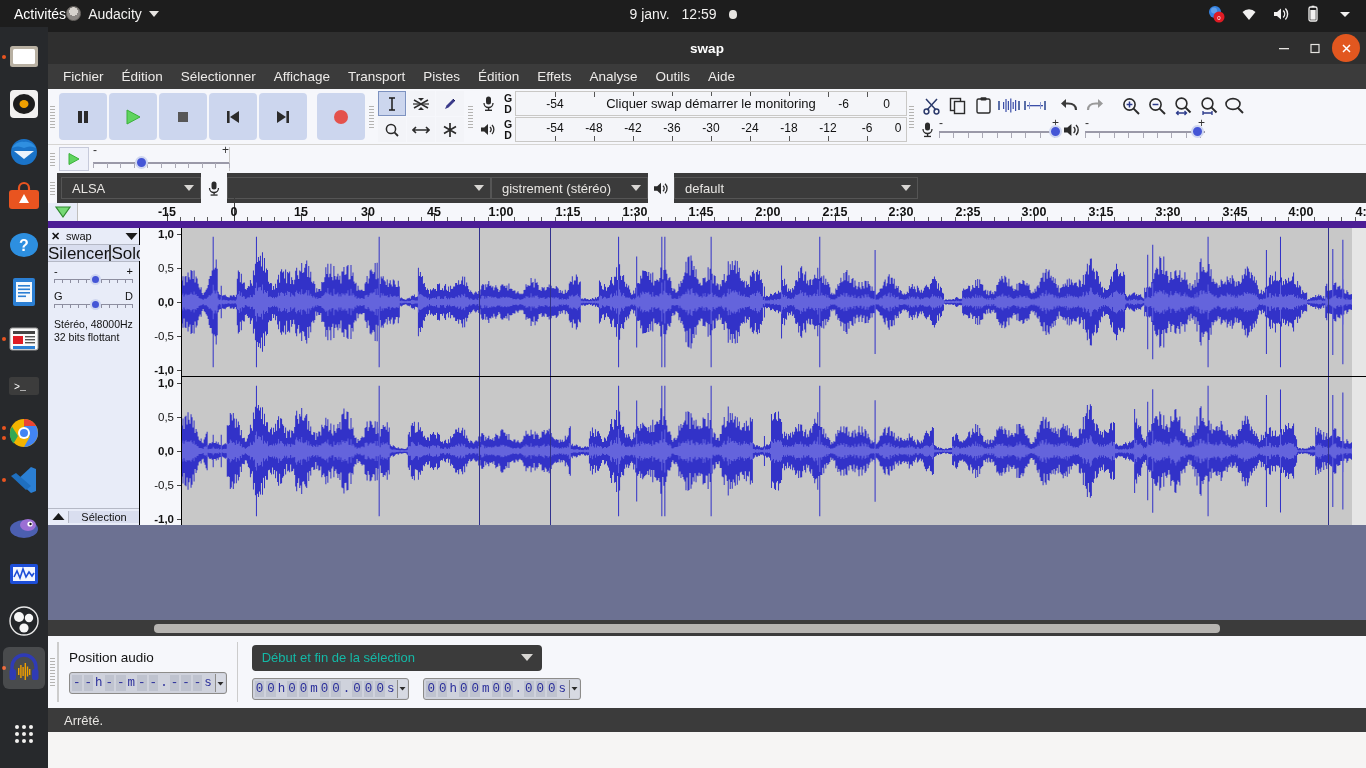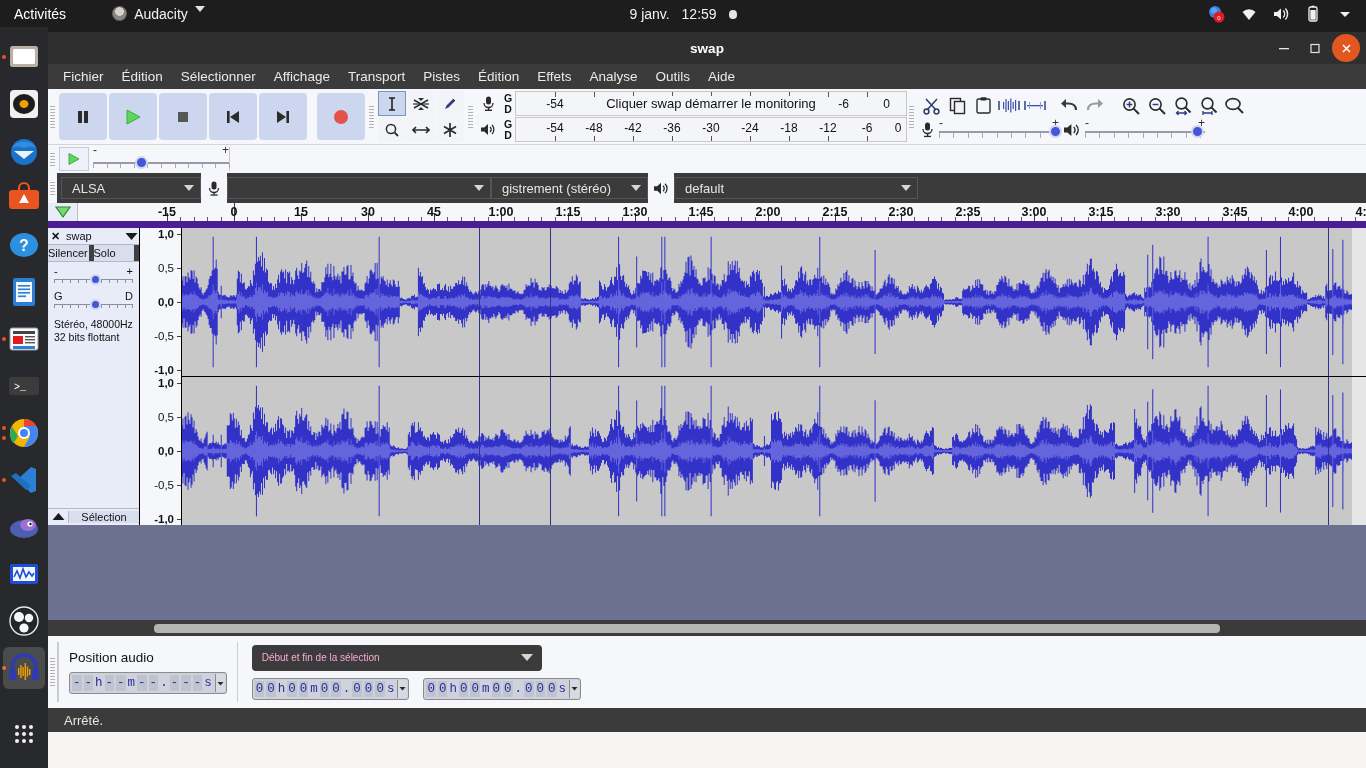--- a/index.html
+++ b/index.html
@@ -13,21 +13,21 @@
   }
   #screen { position: relative; width: 1366px; height: 768px; }
 
   
   #topbar {
     position: absolute; left: 0; top: 0; width: 1366px; height: 27px;
     background: #1d1d1d; color: #f2f1f0;
     display: flex; align-items: center;
   }
   #topbar .activities { margin-left: 14px; font-size: 14px; color: #fff; }
-  #topbar .appmenu { display: flex; align-items: flex-start; margin-left: 46px; gap: 7px; font-size: 14px; }
+  #topbar .appmenu { display: flex; align-items: center; gap: 7px; font-size: 14px; }
   #topbar .appicon {
     width: 15px; height: 15px; border-radius: 50%;
     background: radial-gradient(circle at 50% 35%, #d6d2cd 0 40%, #8b8784 41% 100%);
     border: 1px solid #6e6a66;
   }
   #topbar .caret { width: 0; height: 0; border-left: 5px solid transparent; border-right: 5px solid transparent; border-top: 6px solid #e6e4e1; }
   #topbar .clock { position: absolute; left: 0; right: 0; text-align: center; font-size: 14px; pointer-events: none; }
   #topbar .clock span { margin: 0 4px; }
   #topbar .dot { display: inline-block; width: 8px; height: 9px; border-radius: 48%; background: #e6e4e1; vertical-align: middle; margin-left: 6px; }
   #topbar .tray { position: absolute; right: 12px; display: flex; align-items: center; gap: 14px; }
@@ -125,21 +125,21 @@
 
   
   #trackarea { position: relative; height: 408px; background: #6c7192; overflow: hidden; }
   #track { display: flex; height: 297px; background: #fff; }
   .tpanel { width: 92px; background: #e8ecf8; border-right: 1px solid #000; position: relative; font-size: 11px; color: #111; }
   .tphead { height: 17px; display: flex; align-items: center; border-bottom: 1px solid #b5b9c6; }
   .tphead .x { width: 15px; text-align: center; font-weight: bold; font-size: 11px; }
   .tphead .nm { flex: 1; font-size: 11px; padding-left: 3px; }
   .tphead .dd { width: 16px; display: flex; align-items: center; justify-content: center; }
   .tbtns { display: flex; height: 17px; border-bottom: 1px solid #b5b9c6; }
-  .tbtns div { flex: 1; text-align: left; font-size: 11px; line-height: 17px; background: #d9deef; border-right: 5px solid #404040; }
+  .tbtns div { flex: 1; text-align: center; font-size: 17px; line-height: 17px; background: #d9deef; border-right: 2px solid #404040; }
   .mini-slider { margin: 5px 6px 2px 6px; position: relative; height: 20px; }
   .mini-slider .lbl-l { position: absolute; left: 0; top: -2px; font-size: 11px; }
   .mini-slider .lbl-r { position: absolute; right: 0; top: -2px; font-size: 11px; }
   .mini-slider .trk { position: absolute; left: 0; right: 0; top: 12px; height: 1px; background: #8d8ea0; }
   .mini-slider .tk2 { position: absolute; top: 12px; width: 1px; height: 4px; background: #8d8ea0; }
   .mini-slider .thm { position: absolute; width: 11px; height: 11px; border-radius: 50%; background: #4455d6; border: 2px solid #cfd6f0; top: 7px; }
   .tinfo { padding: 4px 6px; font-size: 10.5px; line-height: 13px; }
   .tfoot { position: absolute; bottom: 0; left: 0; right: 0; height: 17px; display: flex; align-items: center; border-top: 1px solid #b5b9c6; }
   .tfoot .up { width: 20px; text-align: center; }
   .tfoot .selbtn { flex: 1; text-align: center; font-size: 11px; background: #d9deef; border-left: 1px solid #b5b9c6; }
@@ -157,21 +157,21 @@
 
   
   #hscroll { position: absolute; left: 0; right: 0; bottom: 0; height: 16px; background: #3b3b3b; display: flex; align-items: center; }
   #hscroll .thumb { height: 9px; background: #b6b4b1; border-radius: 4px; margin-left: 106px; width: 1066px; }
 
   
   #seltb { height: 72px; background: #f6f7fb; display: flex; align-items: stretch; }
   .sel-group { display: flex; flex-direction: column; justify-content: center; padding: 0 10px; gap: 7px; }
   .sel-lab { font-size: 13.5px; color: #111; }
   .vsep { width: 1px; background: #ccc; margin: 6px 0; }
-  .dark-combo { height: 26px; background: #3b3b3b; color: #f9a8d4; border-radius: 4px; display: flex; align-items: center; font-size: 10px; }
+  .dark-combo { height: 26px; background: #3b3b3b; color: #14b8a6; border-radius: 4px; display: flex; align-items: center; font-size: 13px; }
   .dark-combo .val { padding: 0 10px; }
   .dark-combo .arrowbox { width: 30px; display: flex; align-items: center; justify-content: center; border-left: 1px solid #555; height: 100%; }
   .dark-combo .ar2 { width: 0; height: 0; border-left: 6px solid transparent; border-right: 6px solid transparent; border-top: 7px solid #d8d6d3; }
   .timefield { height: 22px; background: #cfd2dc; border: 1px solid #8d8c8a; border-radius: 3px; display: inline-flex; align-items: center; font-family: "Liberation Mono", monospace; font-size: 12.5px; color: #2b2f9b; padding: 0 1px; }
   .timefield .d { background: #bfc3cf; padding: 1px 1px; margin: 0 1px; }
   .timefield .u { color: #2b2f9b; padding: 0 1px; }
   .timefield .stepper { width: 10px; height: 18px; background: #d7dae3; border-left: 1px solid #8d8c8a; display: flex; align-items: center; justify-content: center; margin-left: 2px; }
 
   
   #statusbar { height: 24px; background: #3b3b3b; color: #e8e6e3; display: flex; align-items: center; padding-left: 16px; font-size: 13px; }

